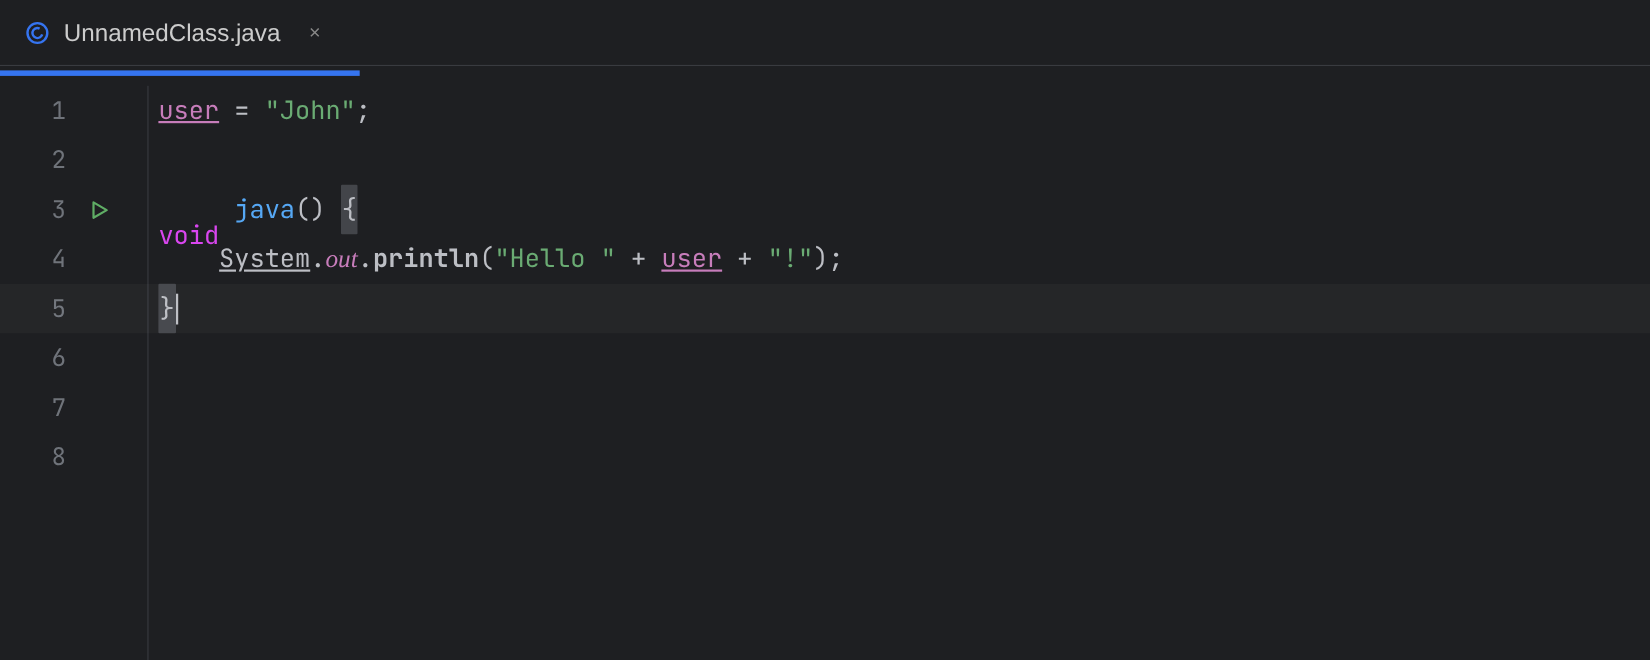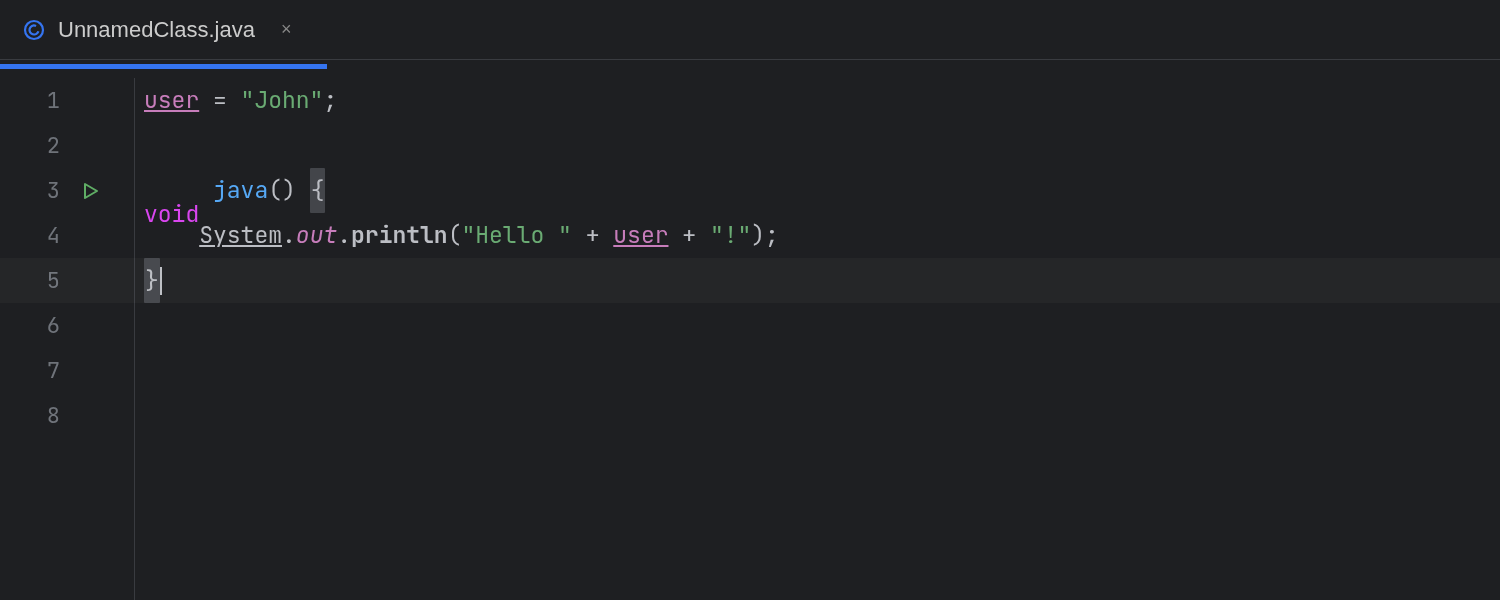--- a/index.html
+++ b/index.html
@@ -119,21 +119,21 @@
     .tok-keyword { color: #d946ef; margin-top: 48px; }
     .tok-type { color: #bcbec4; }
     .tok-var { color: #c77dbb; text-decoration: underline; }
     .tok-op { color: #bcbec4; }
     .tok-string { color: #6aab73; }
     .tok-semi { color: #bcbec4; }
     .tok-paren { color: #bcbec4; }
     .tok-brace { color: #bcbec4; }
     .tok-ident { color: #56a8f5; }
     .tok-class { color: #bcbec4; text-decoration: underline; }
-    .tok-static { color: #c77dbb; font-style: italic; }
+    .tok-static { color: #c77dbb; font-style: italic; font-family: Liberation Serif, serif; }
     .tok-method { color: #bcbec4; font-weight: bold; }
     .match-brace {
       background: #43454a;
       padding: 0 1px;
       border-radius: 1px;
     }
     .caret {
       display: inline-block;
       width: 2px;
       height: 28px;

